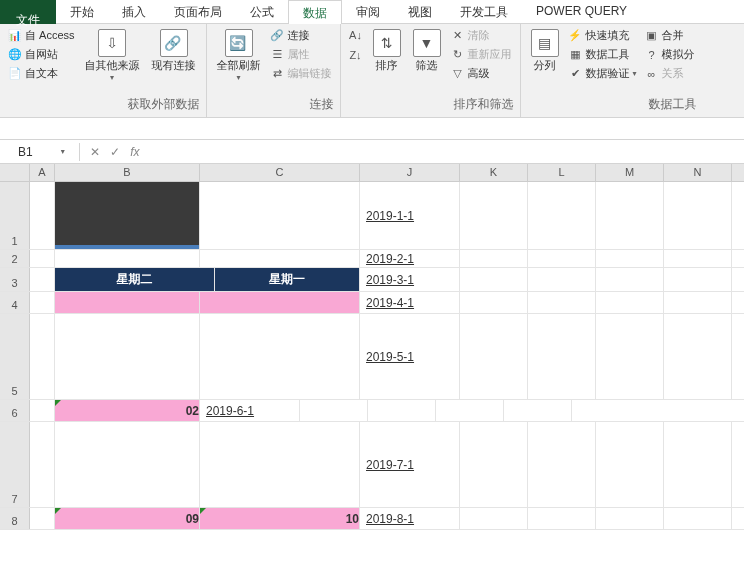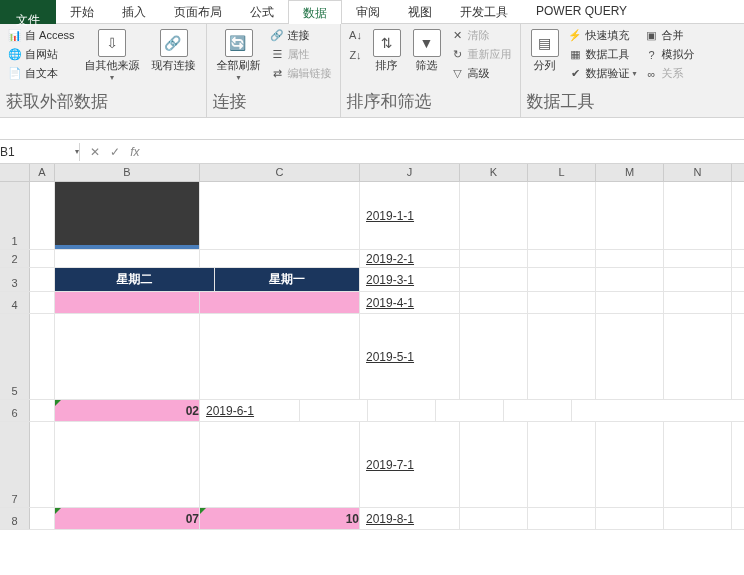--- a/index.html
+++ b/index.html
@@ -7,34 +7,34 @@
 
 
 .tabs { background: #fff; display: flex; align-items: stretch; height: 24px; border-bottom: 1px solid #d4d4d4; }
 .tab { padding: 4px 14px; font-size: 12px; color: #333; cursor: pointer; }
 .tab.file { background: #14532d; color: #fff; padding: 12px 16px; }
 .tab.active { background: #fff; color: #217346; border-top: 1px solid #d4d4d4; border-left: 1px solid #d4d4d4; border-right: 1px solid #d4d4d4; margin-bottom: -1px; }
 
 
 .ribbon { background: #f1f1f1; border-bottom: 1px solid #d4d4d4; height: 94px; display: flex; }
 .group { border-right: 1px solid #d4d4d4; display: flex; flex-direction: column; justify-content: space-between; padding: 3px 6px 2px 6px; }
-.group-label { text-align: left; font-size: 17px; color: #666; padding: 2px 0; }
+.group-label { text-align: right; font-size: 12px; color: #666; padding: 2px 0; }
 .group-body { display: flex; align-items: flex-start; gap: 4px; flex: 1; }
 .vlist { display: flex; flex-direction: column; gap: 2px; font-size: 11px; color: #333; }
 .vlist .item { display: flex; align-items: center; gap: 3px; padding: 1px 2px; cursor: pointer; white-space: nowrap; }
 .bigbtn { display: flex; flex-direction: column; align-items: center; justify-content: center; padding: 2px 4px; cursor: pointer; font-size: 11px; gap: 2px; }
 .bigbtn .lbl { text-align: center; line-height: 1.1; }
 .icon { display: inline-flex; align-items: center; justify-content: center; }
 .icon-lg { width: 28px; height: 28px; border: 1px solid #888; border-radius: 2px; background: #fff; font-size: 14px; color: #555; }
 .icon-sm { width: 14px; height: 14px; font-size: 11px; color: #555; }
 .drop { font-size: 8px; color: #666; }
 
 
 .fbar { display: flex; align-items: center; height: 24px; border-bottom: 1px solid #d4d4d4; background: #fff; }
-.name-box { width: 80px; border-right: 1px solid #d4d4d4; padding: 2px 0; font-size: 12px; display: flex; align-items: center; justify-content: space-between; gap: 28px; }
+.name-box { width: 80px; border-right: 1px solid #d4d4d4; padding: 2px 18px; font-size: 12px; display: flex; align-items: center; justify-content: space-between; gap: 28px; }
 .fx-btns { display: flex; gap: 10px; padding: 0 10px; color: #888; font-size: 12px; }
 .fx-btns span { cursor: pointer; }
 .fx-input { flex: 1; padding: 2px 6px; font-size: 12px; }
 
 
 .spacer { height: 22px; border-bottom: 1px solid #d4d4d4; }
 
 
 .grid { position: relative; }
 .colhdrs { display: flex; background: #e6e6e6; border-bottom: 1px solid #ccc; height: 18px; }
@@ -339,21 +339,21 @@
       <div class="cell wL"></div>
       <div class="cell wM"></div>
       <div class="cell wN"></div>
     </div>
 
     <div class="row" style="height:22px">
       <div class="rh">8</div>
       <div class="cell wA"></div>
       <div class="cell wB band-light">
           <span class="tri"></span>
-          <span>07</span>
+          <span>09</span>
         </div>
       <div class="cell wC band-light">
           <span class="tri"></span>
           <span>10</span>
         </div>
       <div class="cell wJ cellJ">
           <span class="txt">2019-8-1</span>
         </div>
       <div class="cell wK"></div>
       <div class="cell wL"></div>

